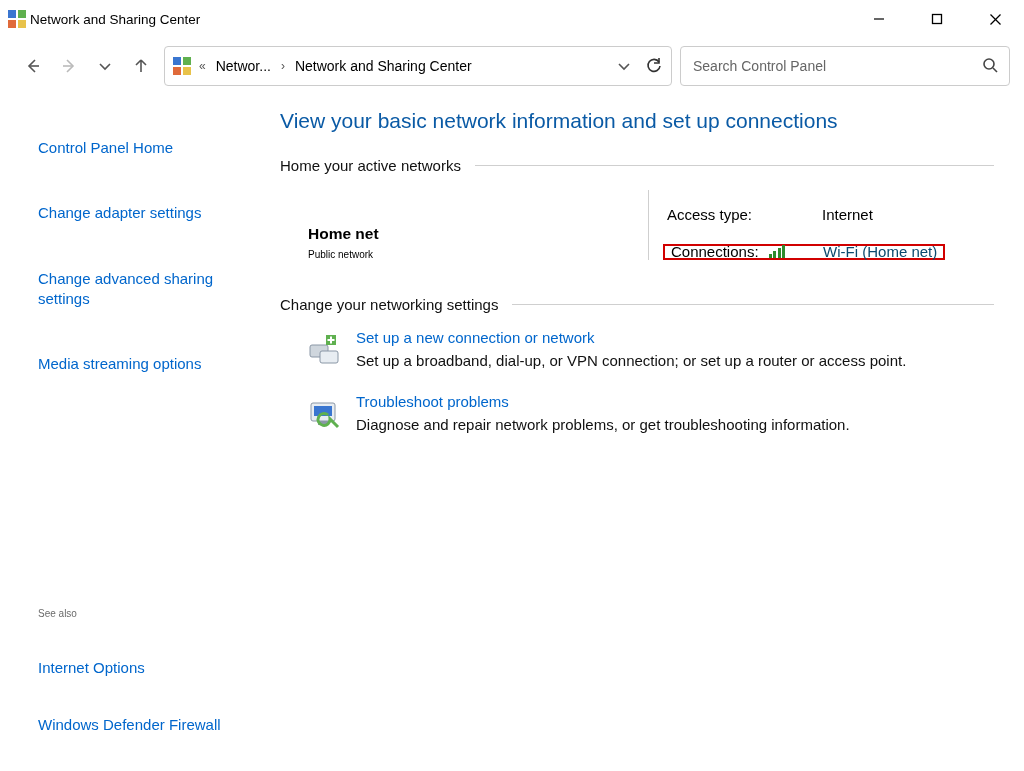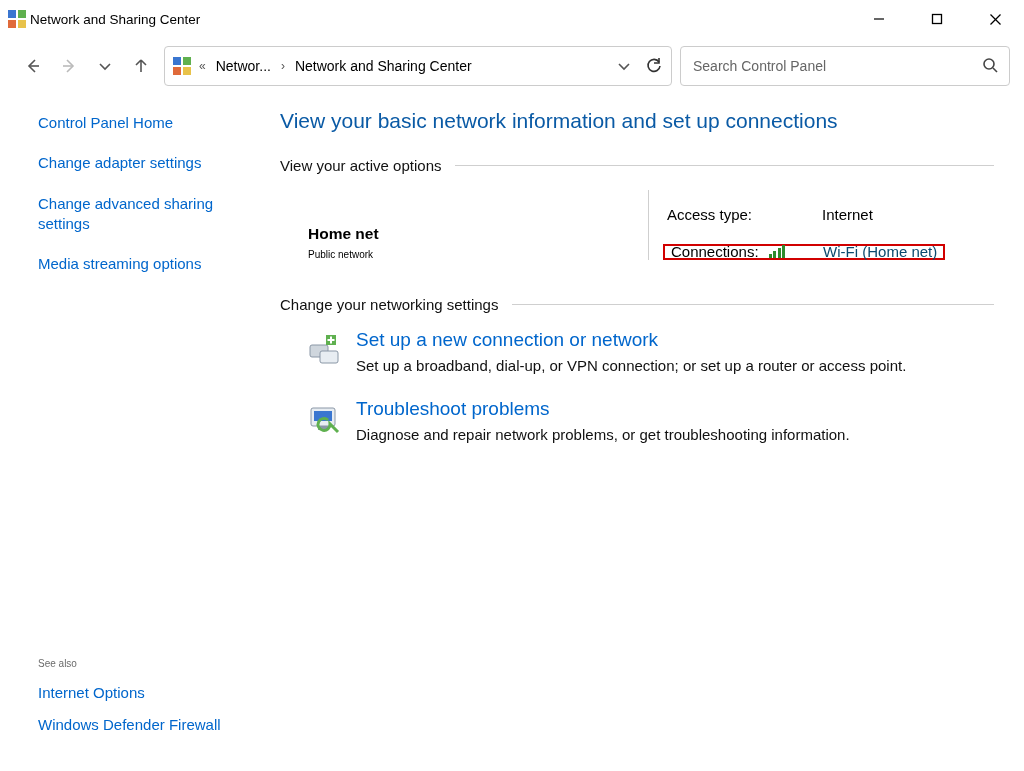--- a/index.html
+++ b/index.html
@@ -75,20 +75,21 @@
     width: 260px;
     padding: 20px 18px 16px 38px;
     display:flex; flex-direction:column;
     font-size:15px;
   }
   .sidebar a.link {
     color:#0066cc;
     text-decoration:none;
     margin-bottom: 20px;
     line-height:1.35;
+    margin-top:25px;
   }
   .sidebar .section-label {
     color:#6b6b6b;
     font-size:10px;
     margin-bottom: 14px;
   }
   .sidebar .spacer { flex:1; }
   .main {
     flex:1;
     padding: 10px 30px 20px 20px;
@@ -133,21 +134,21 @@
     margin-left:-4px;
   }
   .highlight-box .info-label { width:auto; margin-right:10px; }
   .signal-icon { display:inline-flex; gap:1.5px; align-items:flex-end; margin-right:6px; }
   .signal-icon span { width:3px; background:#2e8b2e; display:inline-block; }
   .tasks { margin-left:28px; }
   .task {
     display:flex; gap:16px; margin-bottom:24px;
   }
   .task-icon { width:32px; height:32px; flex-shrink:0; margin-top:4px; }
-  .task-body .task-title { color:#0066cc; font-size:19px; text-decoration:none; display:inline-block; margin-bottom:6px;}
+  .task-body .task-title { color:#0066cc; font-size:15px; text-decoration:none; display:inline-block; margin-bottom:6px;}
   .task-body .task-desc { font-size:15px; color:#111; }
   
   .cp-mini {
     width:18px; height:18px; position:relative; display:inline-block;
   }
   .cp-mini::before, .cp-mini::after,
   .cp-mini i, .cp-mini b {
     content:""; position:absolute; width:8px; height:8px; display:block;
   }
   .cp-mini::before { left:0; top:0; background:#3a76d0; }
@@ -253,21 +254,21 @@
     <div class="spacer"></div>
     <div class="section-label">See also</div>
     <a class="link" style="margin-bottom:12px">Internet Options</a>
     <a class="link">Windows Defender Firewall</a>
   </div>
 
   <div class="main">
     <div class="page-title">View your basic network information and set up connections</div>
 
     <div class="section-header">
-      <span class="label">View your active options</span>
+      <span class="label">Home your active networks</span>
       <span class="rule"></span>
     </div>
 
     <div class="active-net">
       <div class="active-left">
         <div class="net-name">Home net</div>
         <div class="net-type">Public network</div>
       </div>
       <div class="divider"></div>
       <div class="active-right">

